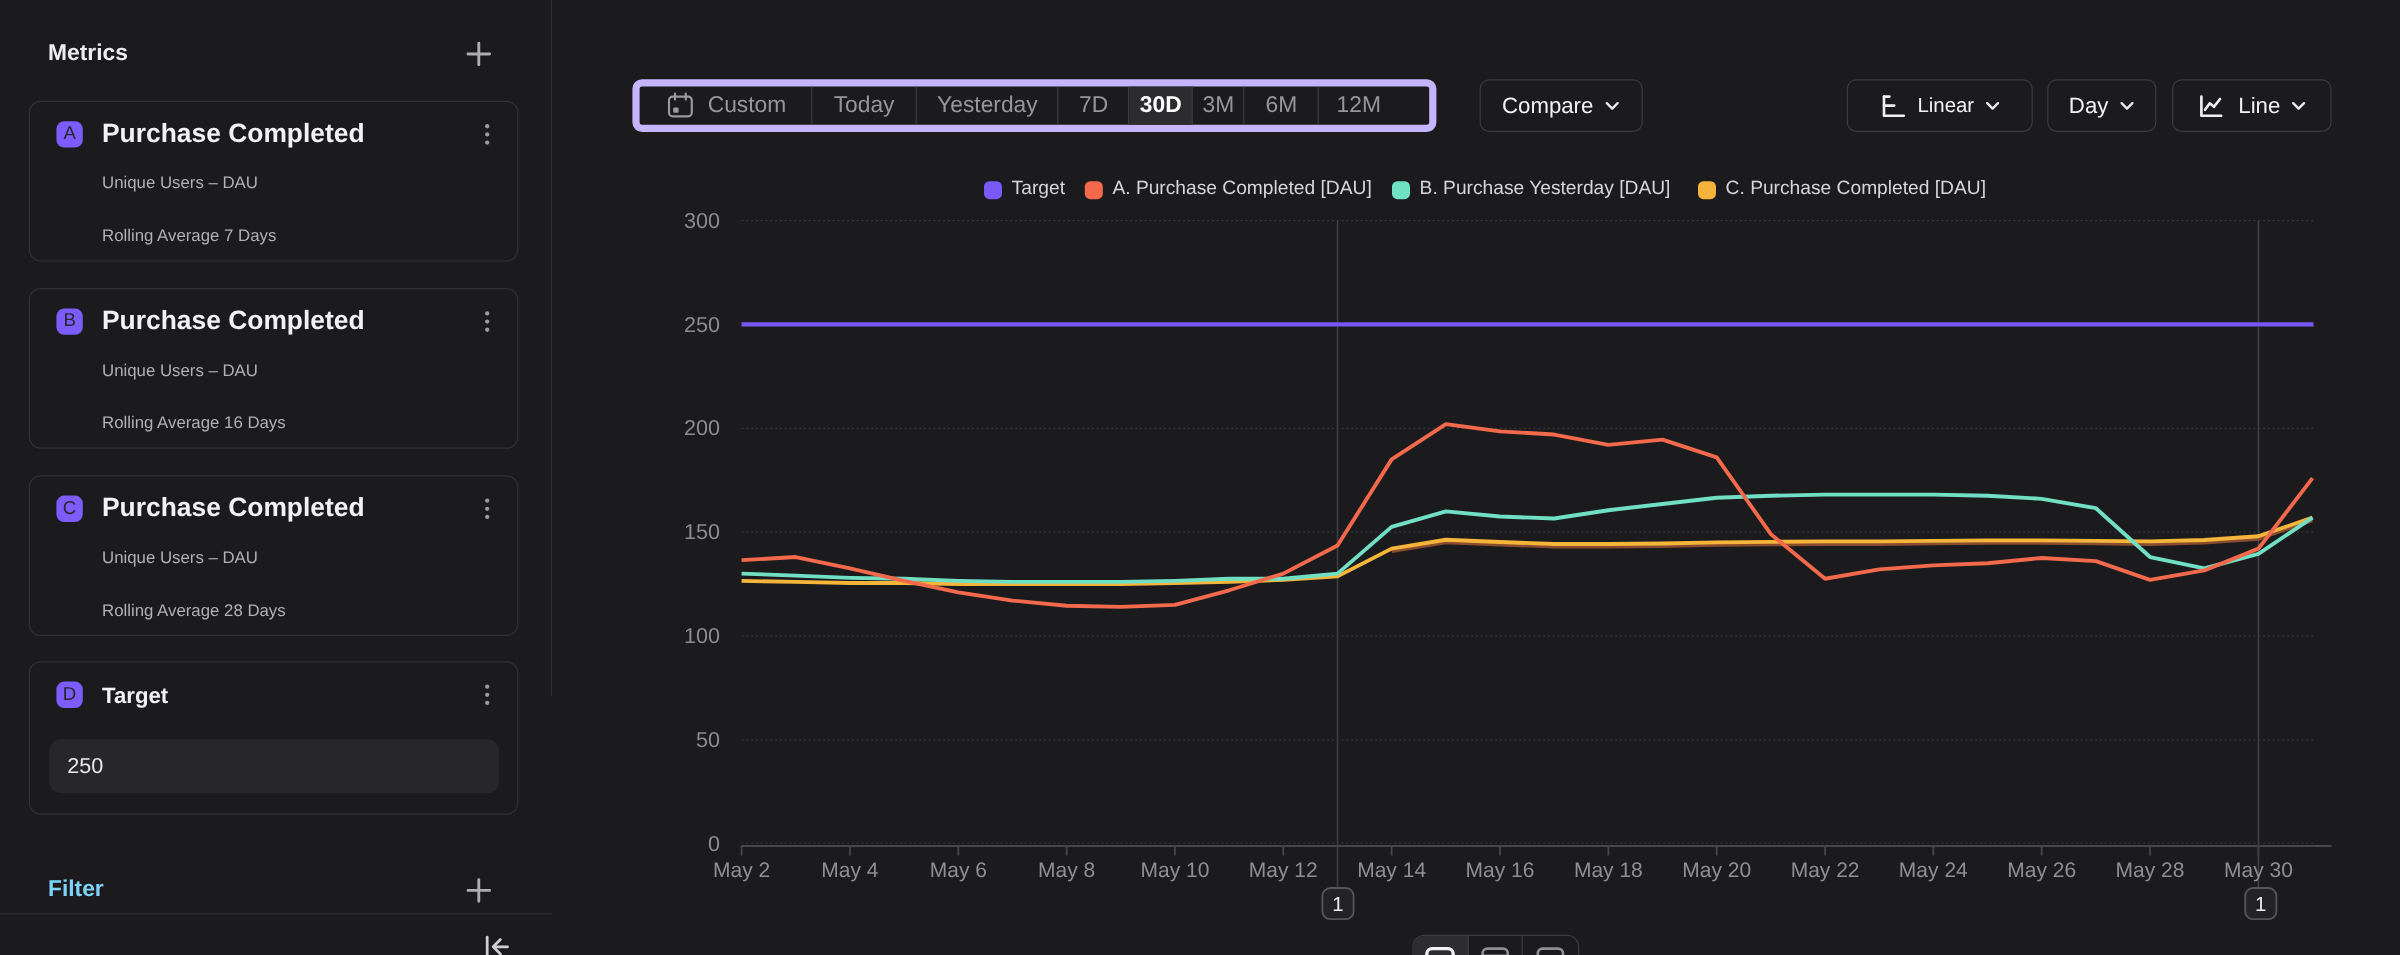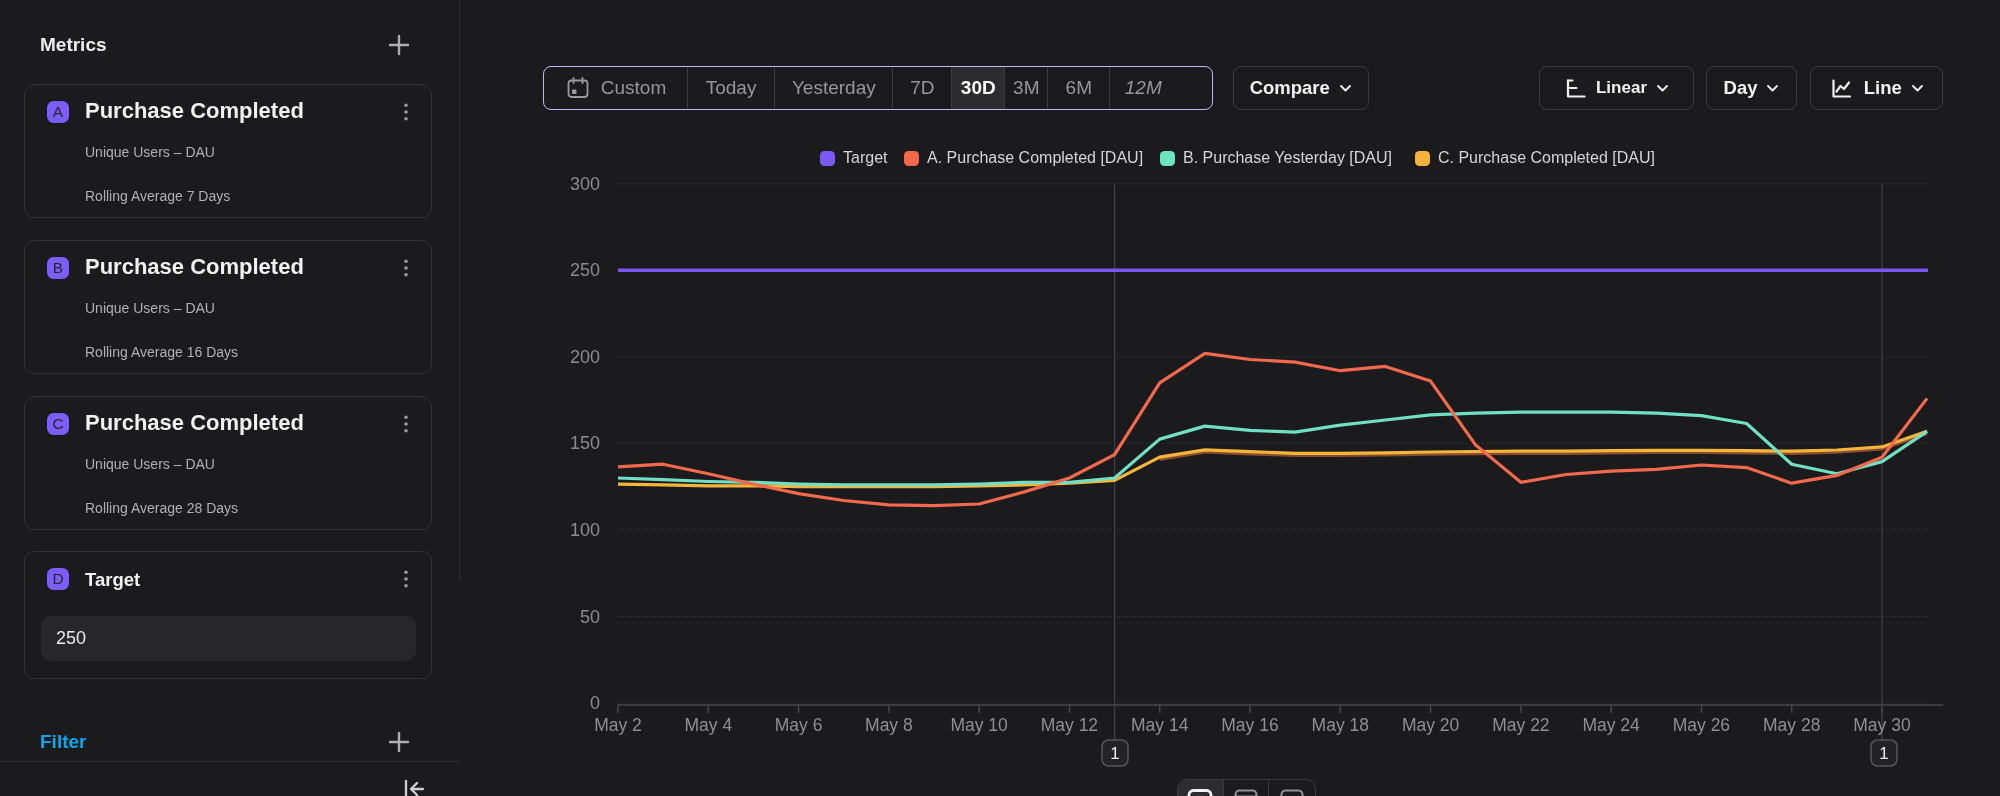--- a/index.html
+++ b/index.html
@@ -9,32 +9,32 @@
 .hd { position:absolute; left:40px; top:34px; font-size:19px; font-weight:700; color:#ededef; }
 .hplus { position:absolute; left:388px; top:34px; }
 .card { position:absolute; left:24px; width:408px; border:1px solid #323236; border-radius:10px; }
 .cbadge { position:absolute; left:22px; top:16px; width:22px; height:22px; border-radius:6.5px;
   background:#7c5cfa; color:#26262b; font-weight:400; font-size:15.5px; text-align:center; line-height:22px; }
 .ctitle { position:absolute; left:60px; top:15px; font-size:22px; font-weight:700; color:#f2f2f4; line-height:22px; }
 .ckebab { position:absolute; left:378px; top:18px; }
 .crow { position:absolute; left:60px; font-size:14px; color:#b0b0b5; line-height:17px; }
 .cinput { position:absolute; left:16px; top:64px; width:375px; height:45px; background:#27272b;
   border-radius:10px; font-size:18px; color:#e8e8ea; line-height:45px; padding-left:15px; }
-.fhd { position:absolute; left:40px; top:731px; font-size:19px; font-weight:700; color:#0ea5e9; }
+.fhd { position:absolute; left:40px; top:731px; font-size:19px; font-weight:700; color:#7dd3fc; }
 .fplus { position:absolute; left:388px; top:731px; }
 .sep { position:absolute; left:0; top:761px; width:460px; border-top:1px solid #2e2e32; }
 .clps { position:absolute; left:402px; top:779px; }
-#segwrap { position:absolute; left:543px; top:66px; width:669.5px; height:44px;
-  border:1px solid #c4b5fd; border-radius:8px; display:flex; overflow:hidden;align-items:center; }
+#segwrap { position:absolute; left:527px; top:66px; width:669.5px; height:44px;
+  border:6px solid #c4b5fd; border-radius:8px; display:flex; overflow:hidden;align-items:center; }
 .seg { height:100%; display:flex; align-items:center; justify-content:center;
   font-size:19px; color:#96969b; border-right:1px solid #3b3b3f; }
-.seg:last-child { border-right:none;font-style:italic; }
+.seg:last-child { border-right:none; }
 .seg.sel { background:#2c2c30; color:#fff; font-weight:700; }
 .btn { position:absolute; top:66px; height:44px; border:1px solid #3b3b3f; border-radius:8px;
-  display:flex; align-items:center; justify-content:center; font-size:18.5px; font-weight:700; color:#f2f2f4; }
+  display:flex; align-items:center; justify-content:center; font-size:18.5px; font-weight:400; color:#f2f2f4; }
 .btn svg { flex:none; }
 .lg { position:absolute; top:150px; height:16px; display:flex; align-items:center; }
 .sw { width:15px; height:15px; border-radius:4.5px; display:inline-block; }
 .lt { margin-left:8px; font-size:16px; color:#d6d6da; white-space:nowrap; }
 .ax { font-family:"Liberation Sans",sans-serif; font-size:18px; fill:#8b8b90; }
 .axx { font-family:"Liberation Sans",sans-serif; font-size:17.5px; fill:#8e8e93; }
 .badge1 { font-family:"Liberation Sans",sans-serif; font-size:17px; fill:#ececee; }
 #chart { position:absolute; left:460px; top:130px; }
 .bseg { position:absolute; left:1177px; top:779px; width:139px; height:40px;
   border:1px solid #3b3b3f; border-radius:10px; display:flex; overflow:hidden; }

